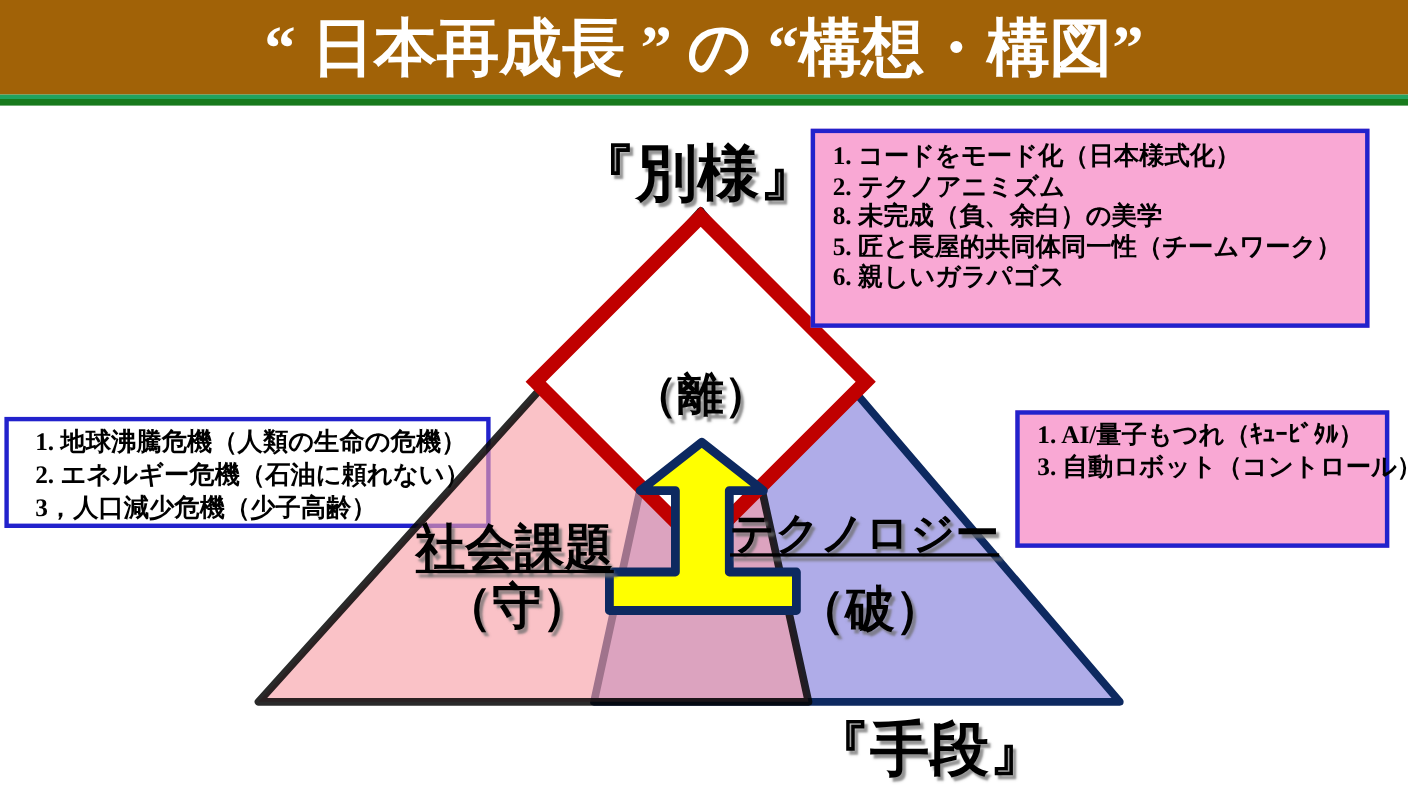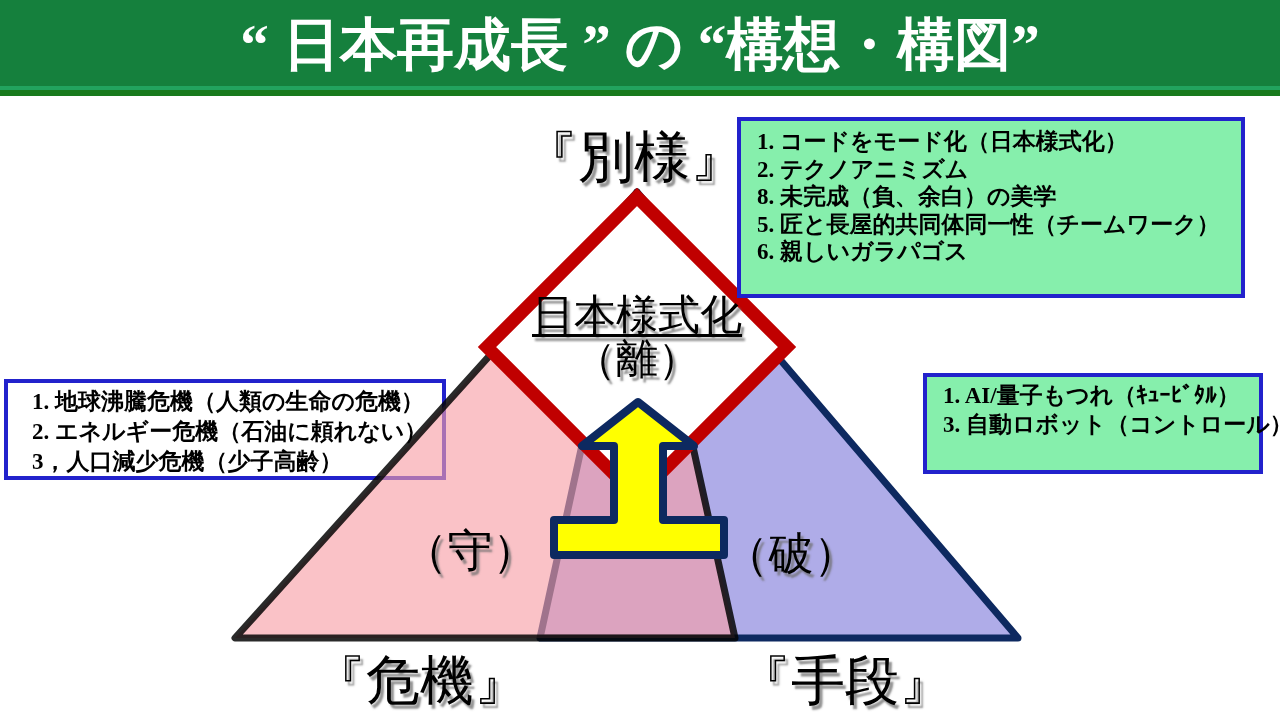--- a/index.html
+++ b/index.html
@@ -1,41 +1,41 @@
 <!DOCTYPE html>
 <html><head>
 <meta charset="utf-8">
 <style>
   html,body{margin:0;padding:0;background:#fff;}
   .slide{
     position:relative;width:1280px;height:720px;overflow:hidden;background:#ffffff;
     font-family:"Liberation Serif","DejaVu Serif",serif;font-weight:bold;
   }
   
-  .header{position:absolute;left:0;top:0;width:1280px;height:86px;background:#15803d;}
+  .header{position:absolute;left:0;top:0;width:1280px;height:86px;background:#a16207;}
   .header .title{
     position:absolute;left:0;top:0;width:1280px;height:86px;line-height:90px;
     text-align:center;color:#fff;font-size:57px;font-weight:bold;white-space:nowrap;
   }
   .green-line-1{position:absolute;left:0;top:86px;width:1280px;height:4px;background:#22A35F;}
   .green-line-2{position:absolute;left:0;top:90px;width:1280px;height:6px;background:#187A1D;}
   
   .under-layer{position:absolute;z-index:1;}
   .shape-svg{position:absolute;left:0;top:0;z-index:2;pointer-events:none;}
   .over-layer{position:absolute;z-index:3;}
   
   .list-box{box-sizing:border-box;border:4px solid #2222CC;background:transparent;}
-  .list-box.opaque{background:#86efac;padding-left:16px;}
+  .list-box.opaque{background:#f9a8d4;padding-left:16px;}
   .box-line{white-space:nowrap;color:#000;}
   .box-crisis{left:4px;top:379px;width:442px;height:101px;padding:4px 0 3px 24px;font-size:23px;line-height:30px;}
   .box-betsuyou{left:737px;top:117px;width:508px;height:181px;padding:7px 0 0 26px;font-size:23px;line-height:27.5px;}
-  .box-technology{left:923px;top:373px;width:340px;height:101px;padding:5px 0 0 26px;font-size:23px;line-height:28.5px;font-family:Liberation Serif, serif;}
+  .box-technology{left:923px;top:373px;width:340px;height:125px;padding:5px 0 0 26px;font-size:23px;line-height:28.5px;font-family:Liberation Serif, serif;}
   
   .big-label{
-    position:absolute;z-index:3;width:300px;text-align:center;color:#000;font-weight:normal;
+    position:absolute;z-index:3;width:300px;text-align:center;color:#000;font-weight:bold;
     white-space:nowrap;text-shadow:3px 4px 2px rgba(110,110,110,0.75);pointer-events:none;
   }
   .u{text-decoration:underline;text-decoration-thickness:3px;text-underline-offset:5px;}
   .lbl-top{left:484px;top:120px;font-size:56px;}
   .lbl-diamond-title{left:487px;top:287px;font-size:42px;}
   .lbl-diamond-sub{left:487px;top:331px;font-size:42px;}
   .lbl-pink-title{left:318px;top:468px;font-size:45px;}
   .lbl-pink-sub{left:320px;top:521px;font-size:45px;}
   .lbl-blue-title{left:636px;top:457px;font-size:40px;}
   .lbl-blue-sub{left:641px;top:524px;font-size:45px;}
@@ -73,25 +73,27 @@
       <div class="box-line">5. 匠と長屋的共同体同一性（チームワーク）</div>
       <div class="box-line">6. 親しいガラパゴス</div>
     </div>
   <div class="over-layer list-box opaque box-technology">
       <div class="box-line">1. AI/量子もつれ（ｷｭｰﾋﾞﾀﾙ）</div>
       <div class="box-line">3. 自動ロボット（コントロール）</div>
     </div>
 
   <div class="big-label lbl-top">『別様』</div>
 
-  <div class="big-label lbl-diamond-title">
-    <span class="u">日本様式化</span>
-  </div>
   <div class="big-label lbl-diamond-sub">（離）</div>
 
+  <div class="big-label lbl-pink-title">
+    <span class="u">社会課題</span>
+  </div>
   <div class="big-label lbl-pink-sub">（守）</div>
 
+  <div class="big-label lbl-blue-title">
+    <span class="u">テクノロジー</span>
+  </div>
   <div class="big-label lbl-blue-sub">（破）</div>
 
-  <div class="big-label lbl-crisis">『危機』</div>
   <div class="big-label lbl-shudan">『手段』</div>
 
 </div>
 
 </body></html>

